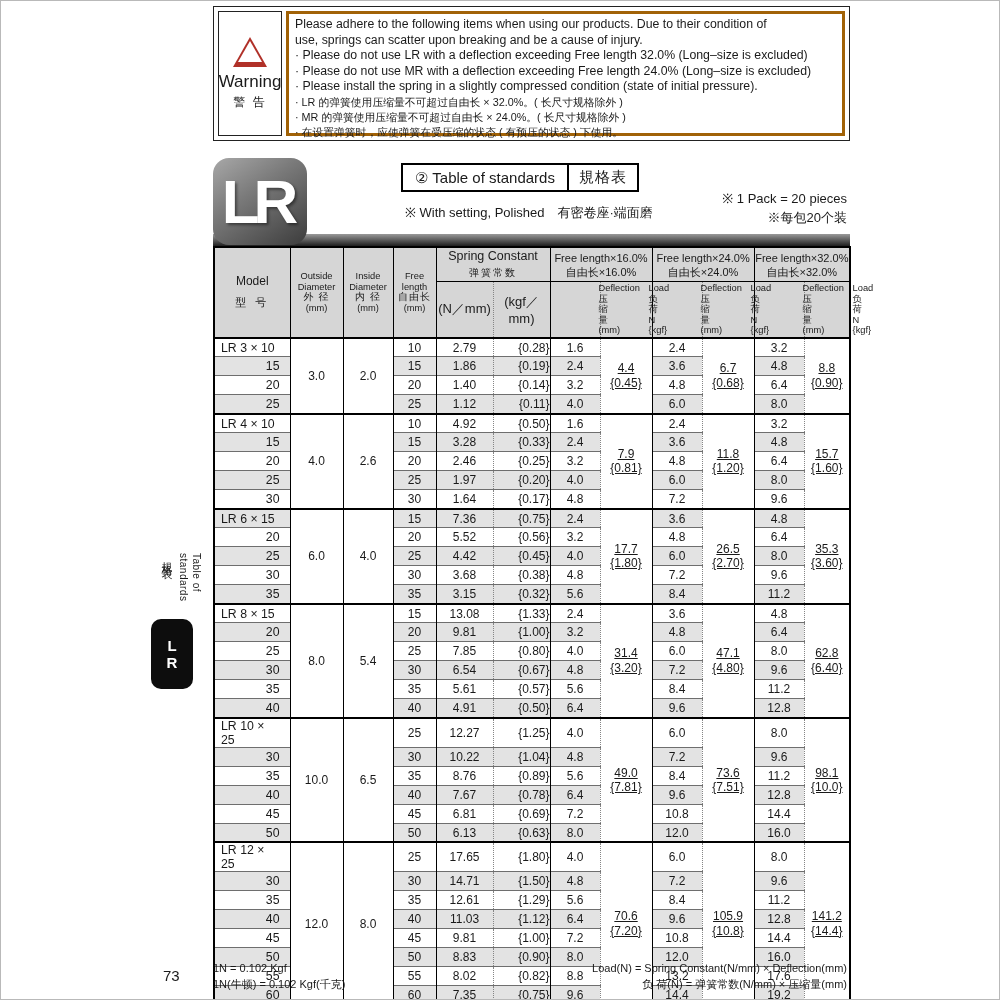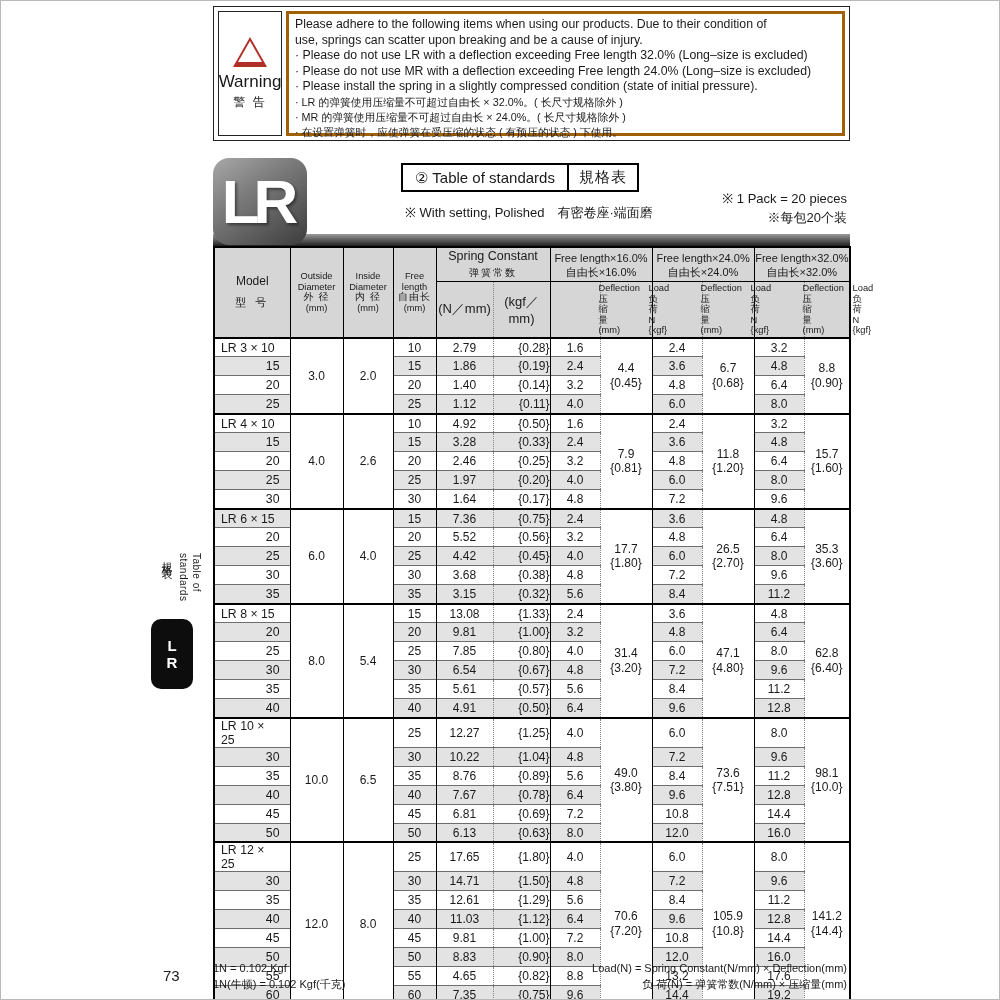--- a/index.html
+++ b/index.html
@@ -56,21 +56,21 @@
   td.stripe { background:#e3e3e3; }
   td.gt { border-top:2px solid #000; } td.rt { border-top:1px solid #6e6e6e; }
   .cM { text-align:right; padding-right:10px; font-size:12.3px; }
   .cM.mL { text-align:left; padding-left:6px;margin-top:48px; }
   .cOD,.cID { border-left:1px solid #000; }
   .cF  { border-left:1px solid #000; }
   .cKN { border-left:1px solid #000; }
   .cKG { border-left:1px dotted #858585;text-align:right; }
   .cD  { border-left:1px solid #000; }
   .cL  { border-left:1px dotted #858585; }
-  .cL div { line-height:14.5px; font-size:12px; }
+  .cL div { line-height:14.5px; font-size:12px;text-decoration:underline; }
 
   
   .fn-left-1 { position:absolute; left:212px; top:961px; font-size:11px; }
   .fn-left-2 { position:absolute; left:212px; top:976px; font-size:11px; }
   .fn-right-1 { position:absolute; right:152px; top:961px; font-size:11px; text-align:right; }
   .fn-right-2 { position:absolute; right:152px; top:976px; font-size:11px; text-align:right; }
   .pageno { position:absolute; left:162px; top:966px; font-size:15px; }
 </style>
 </head>
 <body>
@@ -450,21 +450,21 @@
           <tr>
             <td class="cM mL gt">LR 10 × 25</td>
             <td class="cOD gt" rowspan="6">10.0</td>
             <td class="cID gt" rowspan="6">6.5</td>
             <td class="cF gt">25</td>
             <td class="cKN gt">12.27</td>
             <td class="cKG gt">{1.25}</td>
             <td class="cD gt">4.0</td>
             <td class="cL gt" rowspan="6">
               <div>49.0</div>
-              <div>{3.80}</div>
+              <div>{7.81}</div>
             </td>
             <td class="cD gt">6.0</td>
             <td class="cL gt" rowspan="6">
               <div>73.6</div>
               <div>{7.51}</div>
             </td>
             <td class="cD gt">8.0</td>
             <td class="cL gt" rowspan="6">
               <div>98.1</div>
               <div>{10.0}</div>
@@ -579,21 +579,21 @@
             <td class="cF stripe rt">50</td>
             <td class="cKN stripe rt">8.83</td>
             <td class="cKG stripe rt">{0.90}</td>
             <td class="cD stripe rt">8.0</td>
             <td class="cD stripe rt">12.0</td>
             <td class="cD stripe rt">16.0</td>
           </tr>
           <tr>
             <td class="cM mR rt">55</td>
             <td class="cF rt">55</td>
-            <td class="cKN rt">4.65</td>
+            <td class="cKN rt">8.02</td>
             <td class="cKG rt">{0.82}</td>
             <td class="cD rt">8.8</td>
             <td class="cD rt">13.2</td>
             <td class="cD rt">17.6</td>
           </tr>
           <tr>
             <td class="cM mR stripe rt">60</td>
             <td class="cF stripe rt">60</td>
             <td class="cKN stripe rt">7.35</td>
             <td class="cKG stripe rt">{0.75}</td>

